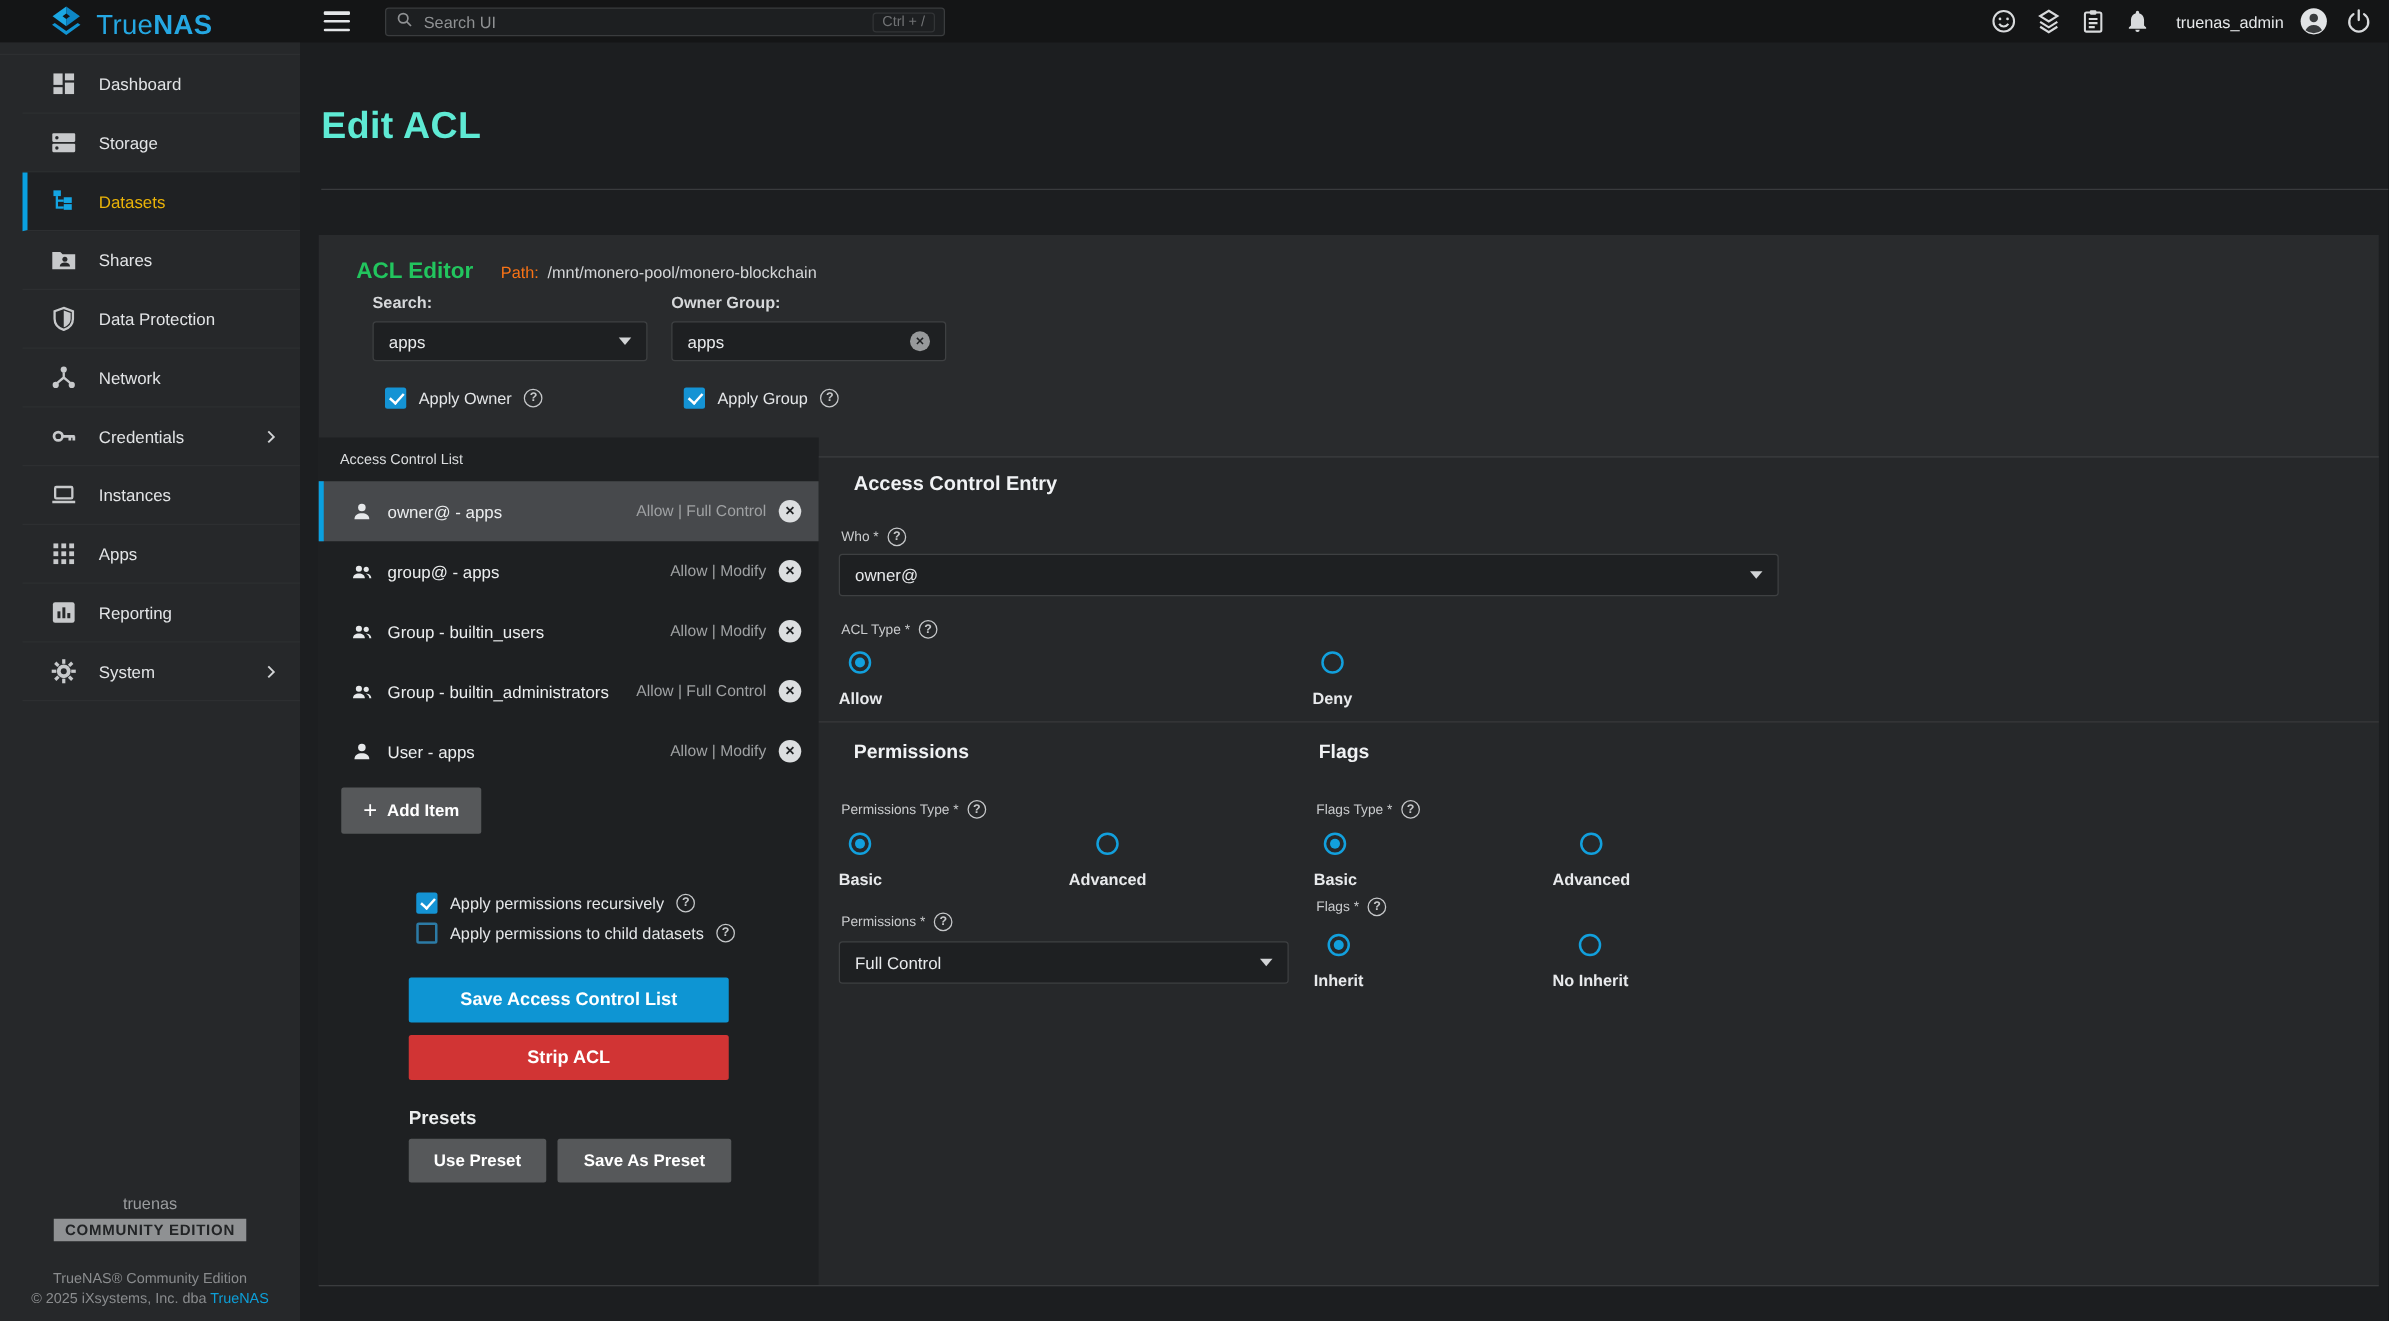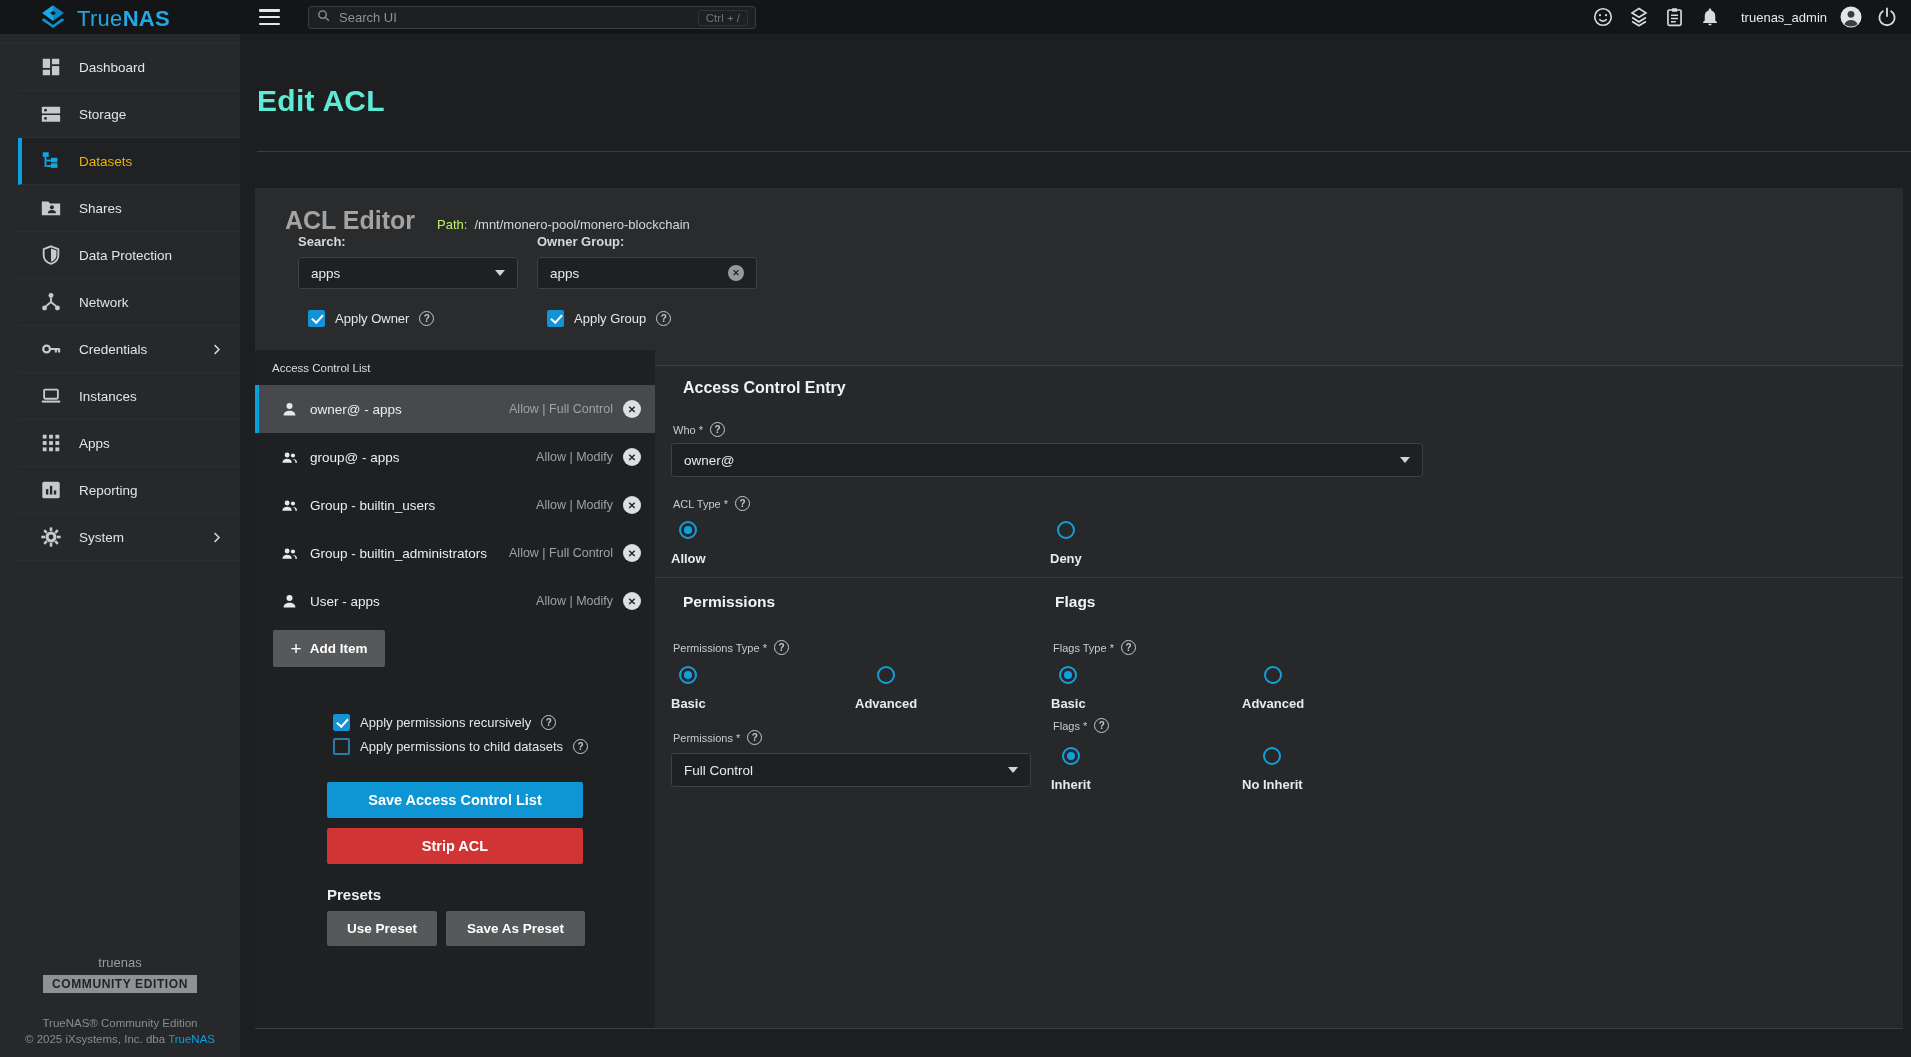--- a/index.html
+++ b/index.html
@@ -35,22 +35,22 @@
   .foot { position:absolute; left:0; width:240px; text-align:center; font-size:11.5px; color:#8a8c8e; white-space:nowrap; }
   .foot1 { top:983px; } .foot2 { top:999px; }
   .foot-link { color:#0d9fd8; cursor:pointer; }
 
   
   .page-title { position:absolute; left:257px; top:84px; font-size:30px; font-weight:700; color:#5eead4; letter-spacing:.3px; }
   .title-divider { position:absolute; left:257px; right:0; top:151px; border-top:1px solid #393b3d; }
   .card { position:absolute; left:255px; top:188px; width:1648px; height:841px; background:#292b2d; border-bottom:1px solid #3a3c3e; }
 
   .card-header { position:absolute; left:30px; top:18px; display:flex; align-items:baseline; }
-  .card-title { font-size:25px; font-weight:700; color:#a3a3a3; }
-  .path-label { margin-left:22px; font-size:13px; color:#bef264; }
+  .card-title { font-size:18px; font-weight:700; color:#22c55e; }
+  .path-label { margin-left:22px; font-size:13px; color:#f97316; }
   .path-value { margin-left:7px; font-size:13px; color:#d4d6d8; }
 
   .fgroup { position:absolute; top:46px; }
   .fg-owner { left:43px; } .fg-group { left:282px; }
   .flabel { font-size:13px; font-weight:600; color:#d6d8da; margin-bottom:8px; }
   .select { width:220px; height:32px; background:#1e2022; border:1px solid #3e4042; border-radius:3px; display:flex; align-items:center; padding:0 12px; color:#e8eaec; font-size:13.5px; cursor:pointer; }
   .select .val { flex:1; }
   .caret { width:0; height:0; border-left:5.5px solid transparent; border-right:5.5px solid transparent; border-top:6px solid #d2d4d6; flex:none; }
   .clear-x { width:16px; height:16px; border-radius:50%; background:#97999b; color:#1e2022; font-size:9px; font-weight:700; display:flex; align-items:center; justify-content:center; flex:none; cursor:pointer; }
   .clear-x::after { content:"✕"; }

